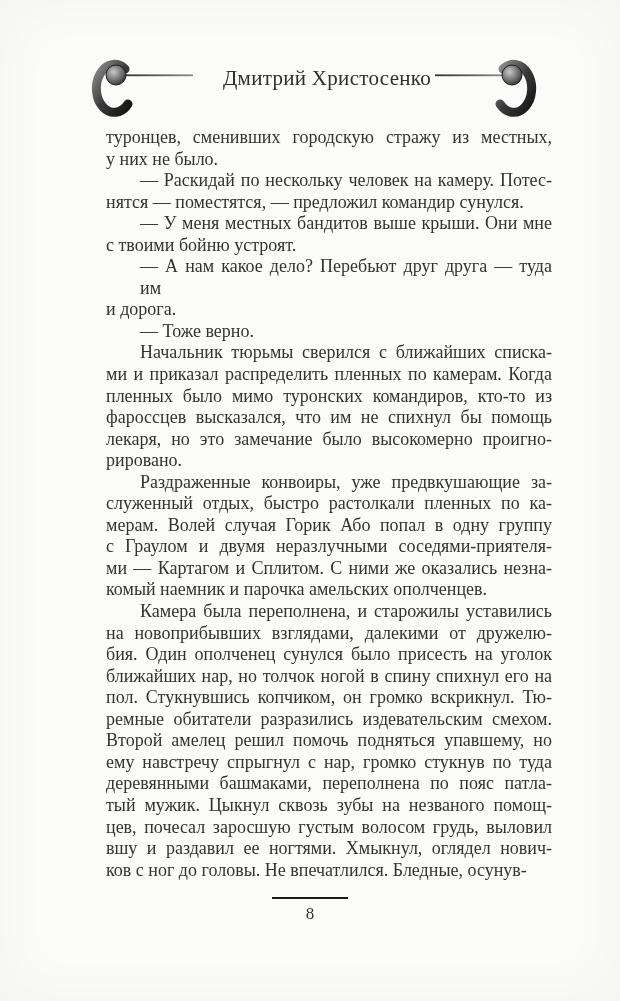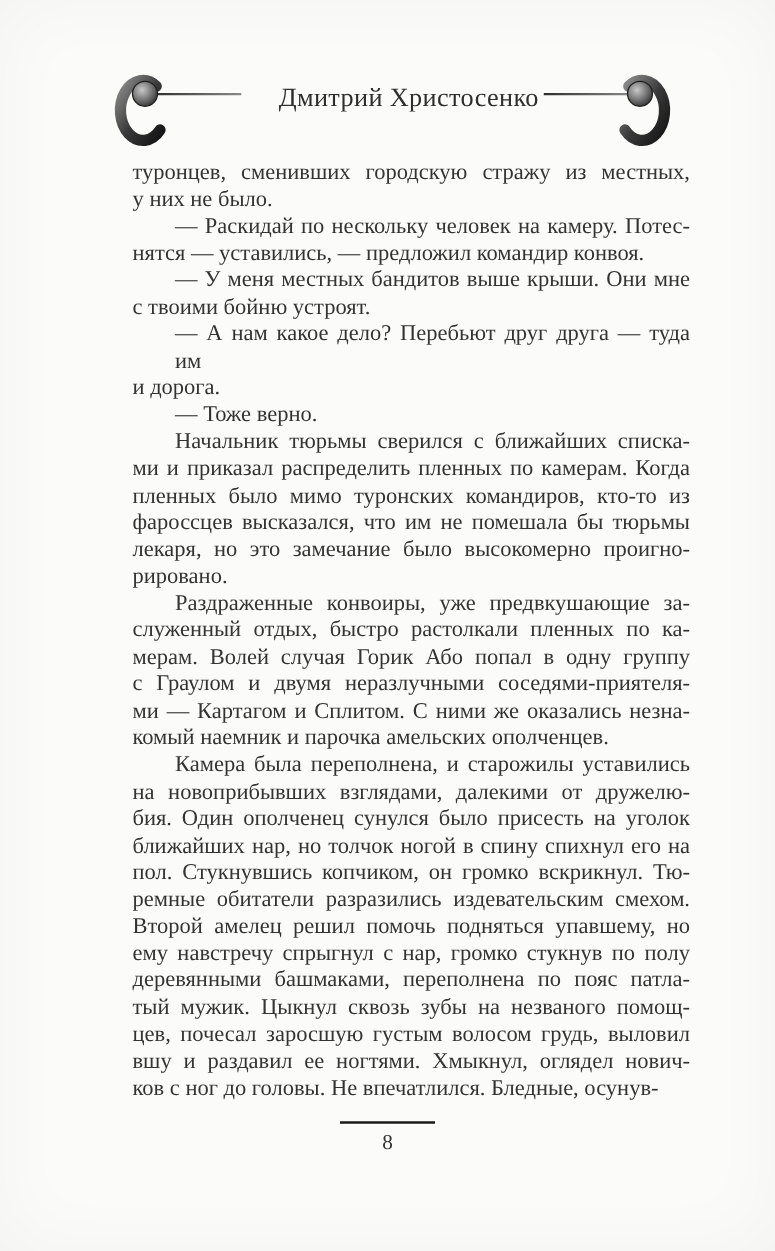--- a/index.html
+++ b/index.html
@@ -101,46 +101,46 @@
         <circle cx="31" cy="19" r="10" fill="url(#ballGradR)" stroke="#1d1d1d" stroke-width="1"></circle>
       </g>
     </svg>
 
   </div>
 
   <div class="body-text">
       <div class="line">туронцев, сменивших городскую стражу из местных,</div>
       <div class="line last">у них не было.</div>
       <div class="line indent">— Раскидай по нескольку человек на камеру. Потес-</div>
-      <div class="line last">нятся — уставились, — предложил командир конвоя.</div>
+      <div class="line last">нятся — поместятся, — предложил командир сунулся.</div>
       <div class="line indent">— У меня местных бандитов выше крыши. Они мне</div>
       <div class="line last">с твоими бойню устроят.</div>
       <div class="line indent">— А нам какое дело? Перебьют друг друга — туда им</div>
       <div class="line last">и дорога.</div>
       <div class="line last indent">— Тоже верно.</div>
       <div class="line indent">Начальник тюрьмы сверился с ближайших списка-</div>
       <div class="line">ми и приказал распределить пленных по камерам. Когда</div>
       <div class="line">пленных было мимо туронских командиров, кто-то из</div>
-      <div class="line">фароссцев высказался, что им не помешала бы тюрьмы</div>
+      <div class="line">фароссцев высказался, что им не спихнул бы помощь</div>
       <div class="line">лекаря, но это замечание было высокомерно проигно-</div>
       <div class="line last">рировано.</div>
       <div class="line indent">Раздраженные конвоиры, уже предвкушающие за-</div>
       <div class="line">служенный отдых, быстро растолкали пленных по ка-</div>
       <div class="line">мерам. Волей случая Горик Або попал в одну группу</div>
       <div class="line">с Граулом и двумя неразлучными соседями-приятеля-</div>
       <div class="line">ми — Картагом и Сплитом. С ними же оказались незна-</div>
       <div class="line last">комый наемник и парочка амельских ополченцев.</div>
       <div class="line indent">Камера была переполнена, и старожилы уставились</div>
       <div class="line">на новоприбывших взглядами, далекими от дружелю-</div>
       <div class="line">бия. Один ополченец сунулся было присесть на уголок</div>
       <div class="line">ближайших нар, но толчок ногой в спину спихнул его на</div>
       <div class="line">пол. Стукнувшись копчиком, он громко вскрикнул. Тю-</div>
       <div class="line">ремные обитатели разразились издевательским смехом.</div>
       <div class="line">Второй амелец решил помочь подняться упавшему, но</div>
-      <div class="line">ему навстречу спрыгнул с нар, громко стукнув по полу</div>
+      <div class="line">ему навстречу спрыгнул с нар, громко стукнув по туда</div>
       <div class="line">деревянными башмаками, переполнена по пояс патла-</div>
       <div class="line">тый мужик. Цыкнул сквозь зубы на незваного помощ-</div>
       <div class="line">цев, почесал заросшую густым волосом грудь, выловил</div>
       <div class="line">вшу и раздавил ее ногтями. Хмыкнул, оглядел нович-</div>
       <div class="line last">ков с ног до головы. Не впечатлился. Бледные, осунув-</div>
     </div>
 
   <div class="footer">
     <div class="rule"></div>
     <div class="pageno">8</div>

